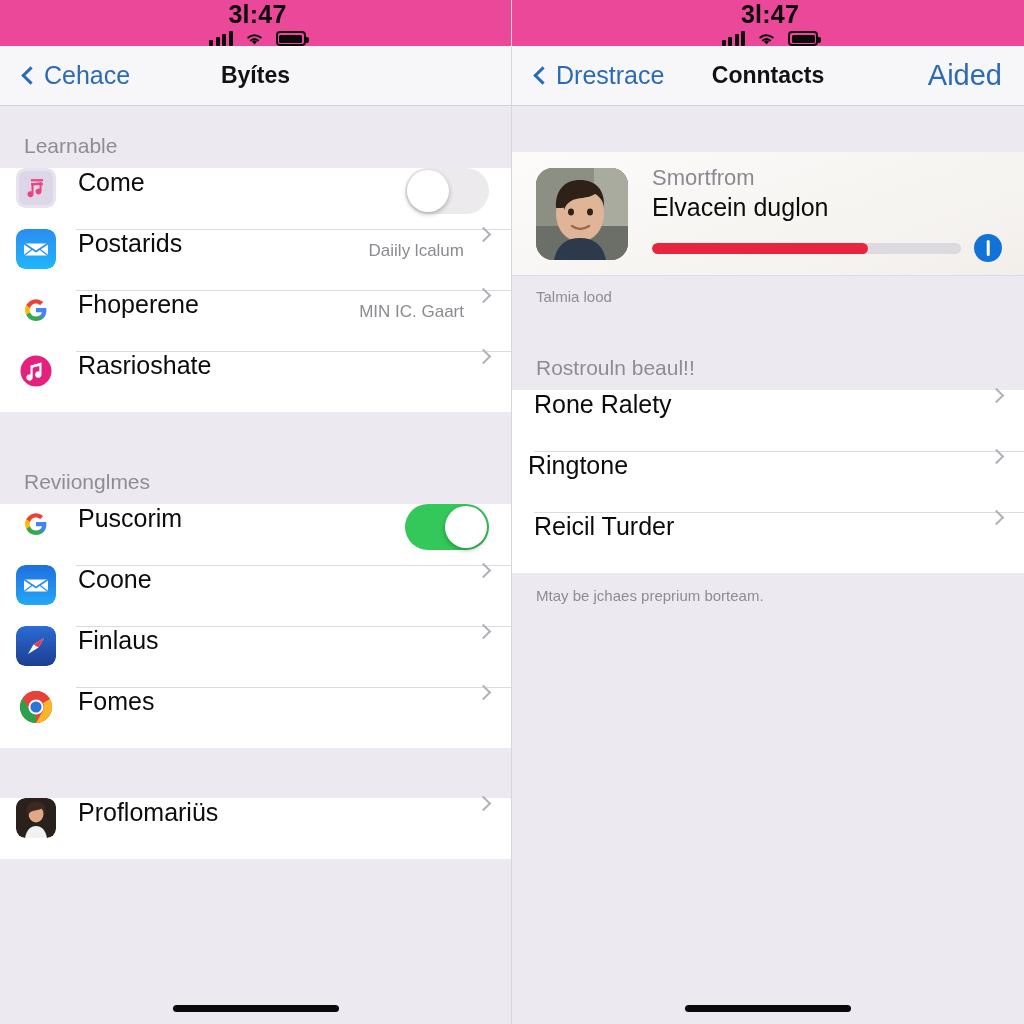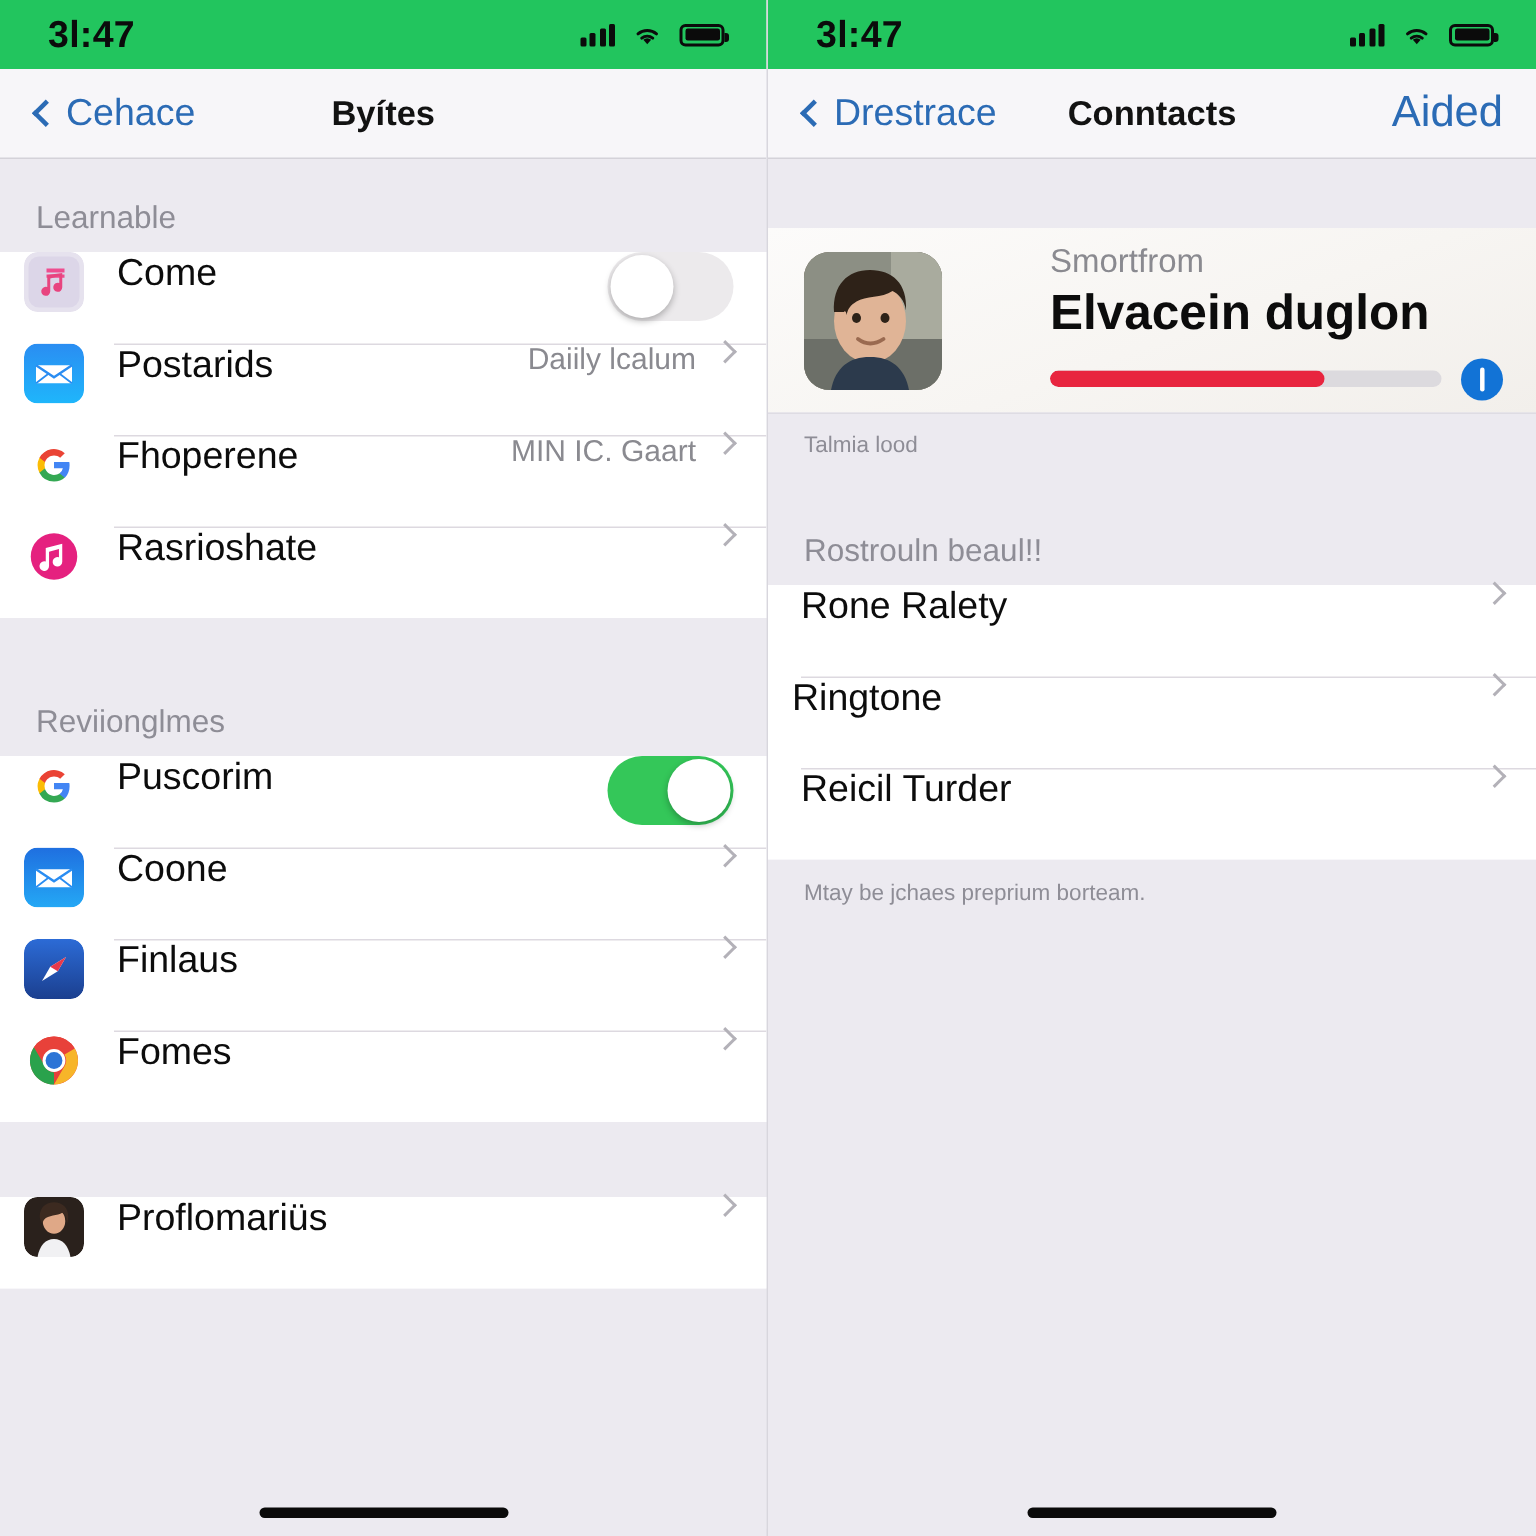--- a/index.html
+++ b/index.html
@@ -11,23 +11,24 @@
   }
   .screens { display: flex; width: 1024px; height: 1024px; }
   .phone {
     width: 512px; height: 1024px; position: relative;
     background: #eceaf0; overflow: hidden;
   }
   .phone.left { border-right: 1px solid #d8d6dd; }
 
   
   .statusbar {
-    height: 46px; background: #22c55e;
+    height: 46px; background: #ec4899;
     display: flex; align-items: center; justify-content: space-between;
     padding: 0 28px 0 32px;
+    flex-direction: column;
   }
   .status-time { font-size: 25px; font-weight: bold; color: #0b0b0b; letter-spacing: .2px; }
   .status-icons { display: flex; align-items: center; gap: 11px; }
   .sig { display: flex; align-items: flex-end; gap: 2.5px; height: 15px; }
   .sig i { width: 4px; background: #0b0b0b; border-radius: 1px; display: block; }
   .sig i:nth-child(1){ height: 6px; }
   .sig i:nth-child(2){ height: 9px; }
   .sig i:nth-child(3){ height: 12px; }
   .sig i:nth-child(4){ height: 15px; }
   .wifi { width: 21px; height: 15px; position: relative; }
@@ -81,21 +82,21 @@
   .row + .row::before {
     content: ""; position: absolute; left: 76px; right: 0; top: 0;
     height: 1px; background: #ddd9e0;
   }
   .row.noicon + .row.noicon::before { left: 22px; }
   .row-icon {
     width: 40px; height: 40px; border-radius: 9px; margin-right: 22px;
     flex: 0 0 40px; overflow: hidden; position: relative;
   }
   .row-label { font-size: 25px; color: #0c0c0c; flex: 1; }
-  .row-value { font-size: 20px; color: #8a8a90; margin-right: 14px; }
+  .row-value { font-size: 17px; color: #8a8a90; margin-right: 14px; margin-top: 12px; }
   .chev {
     width: 11px; height: 11px; border-right: 2.6px solid #b3b1b8;
     border-top: 2.6px solid #b3b1b8; transform: rotate(45deg);
     flex: 0 0 auto;
   }
   
   .toggle { width: 84px; height: 46px; border-radius: 23px; position: relative; flex:0 0 auto; }
   .toggle.off { background: #eceaec; }
   .toggle.on  { background: #34c759; }
   .toggle .knob {
@@ -106,29 +107,28 @@
   .toggle.on  .knob { right: 2px; }
 
   
   .ic { width: 100%; height: 100%; display:block; }
 
   
   .contact-card {
     background: linear-gradient(160deg,#fcfbfa 0%,#f7f5f2 55%,#f2efeb 100%);
     height: 124px; display: flex; align-items: center; padding: 0 22px 0 24px;
     border-bottom: 1px solid #dedce3;
-    gap: 48px;
   }
   .avatar-lg {
     width: 92px; height: 92px; border-radius: 17px; overflow: hidden;
     flex: 0 0 92px; margin-right: 24px; background:#6b6050;
   }
   .card-body { flex: 1; min-width: 0; }
   .card-sub { font-size: 22px; color: #8a8a90; margin-bottom: 2px; }
-  .card-title { font-size: 33px; font-weight: bold; color: #0c0c0c; margin-bottom: 12px; }
+  .card-title { font-size: 25px; font-weight: normal; color: #0c0c0c; margin-bottom: 12px; }
   .track-row { display: flex; align-items: center; }
   .track { flex: 1; height: 11px; border-radius: 6px; background: #dcdade; position: relative; overflow:hidden; }
   .track .fill { position:absolute; left:0; top:0; bottom:0; background:#e8253f; border-radius:6px; }
   .info-btn {
     width: 28px; height: 28px; border-radius: 50%; background: #1273d6;
     margin-left: 13px; flex:0 0 28px; position: relative;
   }
   .info-btn::after {
     content:""; position:absolute; left:50%; top:6px; width:2.6px; height:16px;
     background:#fff; transform: translateX(-50%); border-radius:2px;

